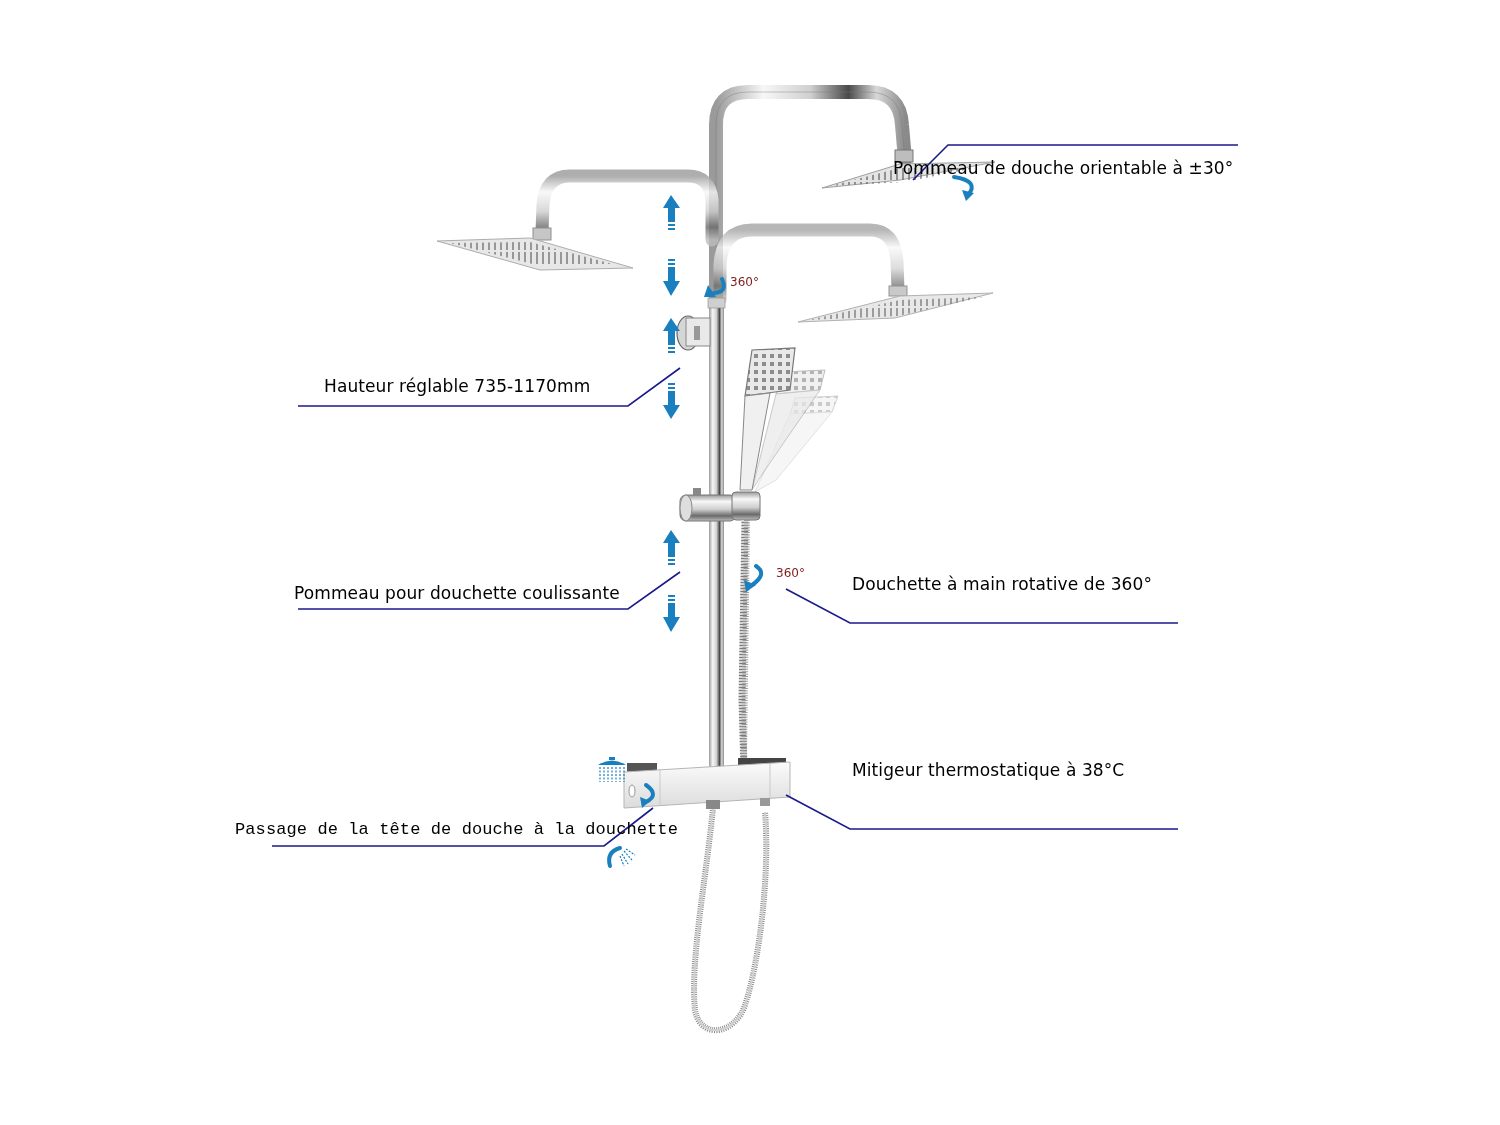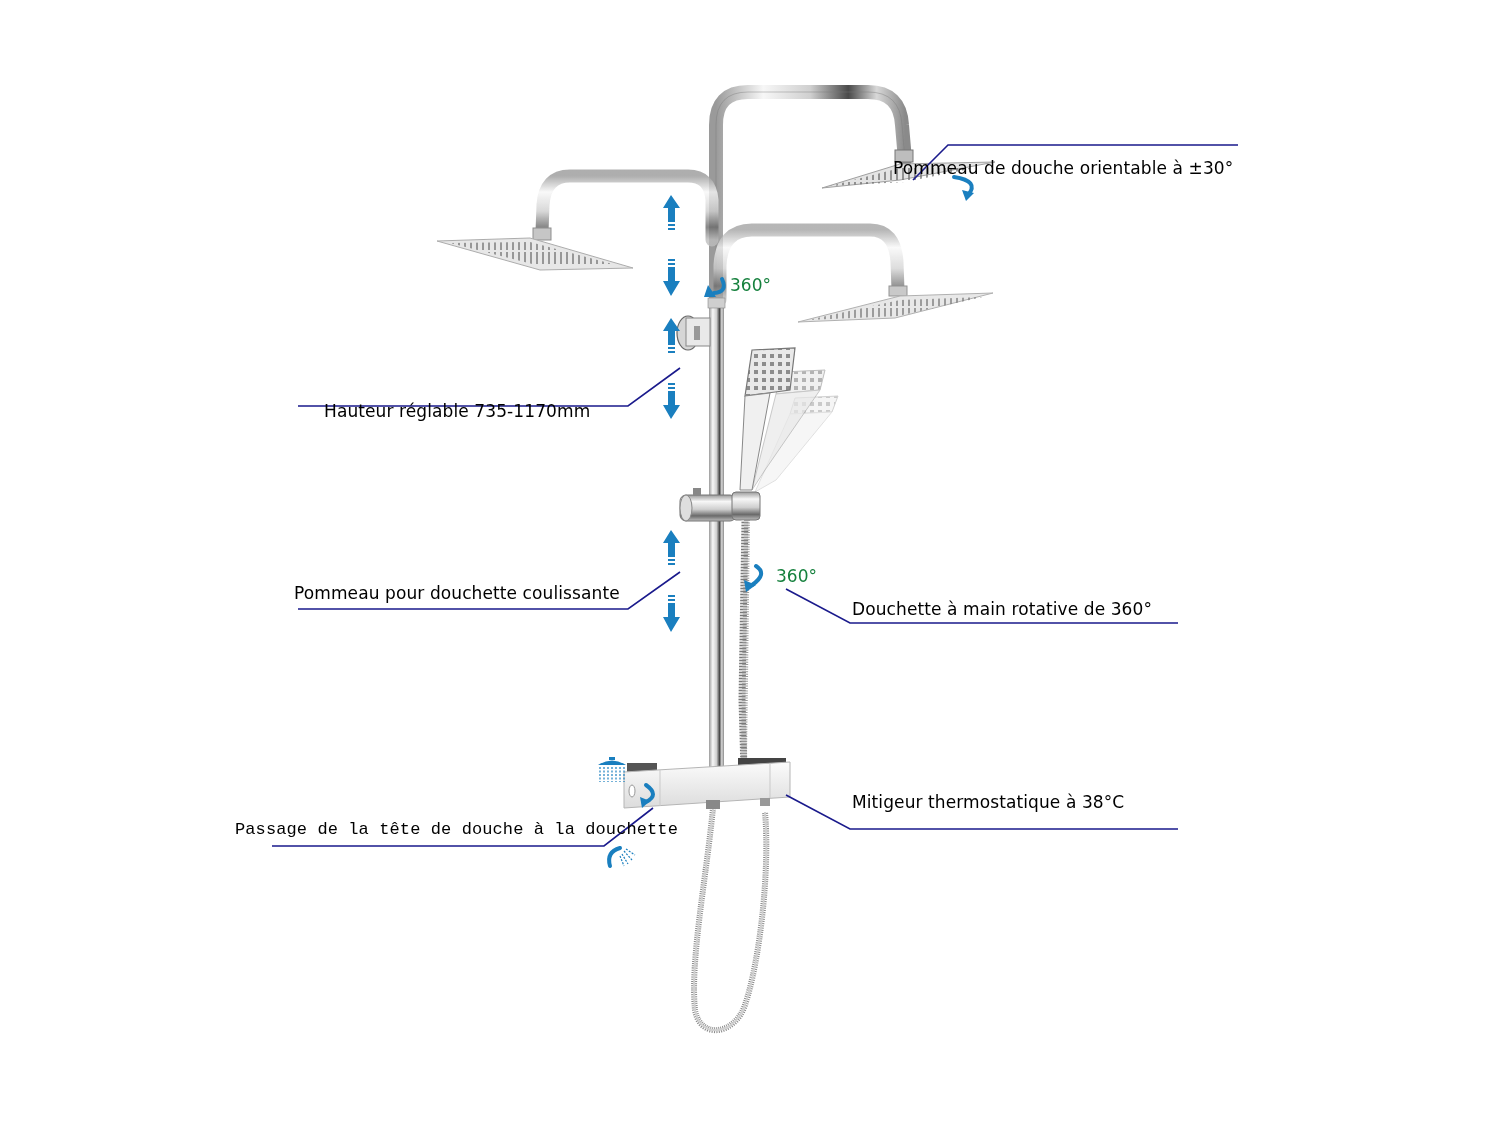--- a/index.html
+++ b/index.html
@@ -1,20 +1,20 @@
 <!DOCTYPE html>
 <html><head>
 <meta charset="utf-8">
 <style>
   html, body { margin:0; padding:0; background:#ffffff; }
   body { width:1500px; height:1125px; position:relative; overflow:hidden;
          font-family:"DejaVu Sans", sans-serif; }
   #stage { position:absolute; left:0; top:0; width:1500px; height:1125px; }
   .label { position:absolute; font-size:17px; color:#000; white-space:nowrap; letter-spacing:0.1px; }
-  .deg { position:absolute; font-size:17px; color:#15803d; white-space:nowrap; font-family:"DejaVu Sans", sans-serif; }
+  .deg { position:absolute; font-size:12px; color:#7f1d1d; white-space:nowrap; font-family:"DejaVu Sans", sans-serif; }
 </style>
 </head>
 <body>
 
 <div id="stage">
 
   <svg width="1500" height="1125" viewBox="0 0 1500 1125" style="position:absolute;left:0;top:0">
     <defs>
       <linearGradient id="chromeV" x1="0" x2="1" y1="0" y2="0">
         <stop offset="0" stop-color="#9a9a9a"></stop>
@@ -202,21 +202,21 @@
       <polyline points="913,180 948,145 1238,145"></polyline>
       <polyline points="298,406 628,406 680,368"></polyline>
       <polyline points="298,609 628,609 680,572"></polyline>
       <polyline points="786,589 850,623 1178,623"></polyline>
       <polyline points="272,846 604,846 653,808"></polyline>
       <polyline points="786,795 850,829 1178,829"></polyline>
     </g>
   </svg>
 
   <div class="label" style="left:893px; top:158px;">Pommeau de douche orientable à ±30°</div>
-  <div class="label" style="left:324px; top:401px;">Hauteur réglable 735-1170mm</div>
+  <div class="label" style="left:324px; top:376px;">Hauteur réglable 735-1170mm</div>
   <div class="label" style="left:294px; top:583px;">Pommeau pour douchette coulissante</div>
-  <div class="label" style="left:852px; top:599px;">Douchette à main rotative de 360°</div>
+  <div class="label" style="left:852px; top:574px;">Douchette à main rotative de 360°</div>
   <div class="label" style="left:235px; top:820px;font-family:Liberation Mono, monospace;">Passage de la tête de douche à la douchette</div>
-  <div class="label" style="left:852px; top:792px;">Mitigeur thermostatique à 38°C</div>
+  <div class="label" style="left:852px; top:760px;">Mitigeur thermostatique à 38°C</div>
 
   <div class="deg" style="left:730px; top:275px;">360°</div>
   <div class="deg" style="left:776px; top:566px;">360°</div>
 </div>
 
 </body></html>

